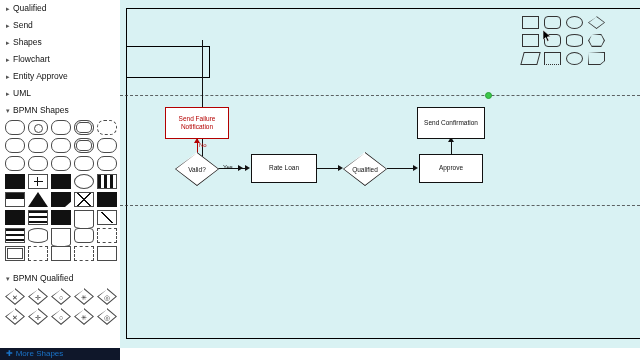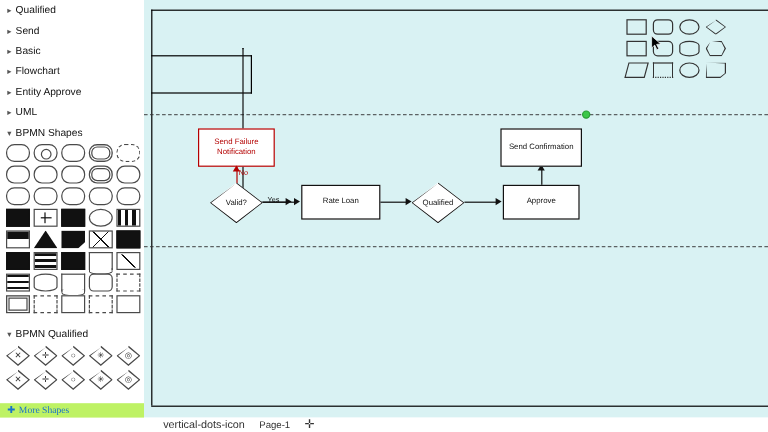--- a/index.html
+++ b/index.html
@@ -90,23 +90,23 @@
     background:#4a4a4a;
     clip-path:polygon(50% 0,100% 50%,50% 100%,0 50%,
                       50% 1.5px, 1.5px 50%, 50% calc(100% - 1.5px),
                       calc(100% - 1.5px) 50%, 50% 1.5px);
   }
   .gw .inner{
     position:absolute;left:50%;top:50%;transform:translate(-50%,-50%);
     font-size:7px;color:#333;line-height:1;
   }
   #more-shapes{
-    position:absolute;left:0;bottom:12px;width:120px;height:12px;
+    position:absolute;left:0;bottom:0;width:120px;height:12px;
     color:#1a73c8;font-size:8px;line-height:12px;padding-left:6px;
-    box-sizing:border-box;background:#bef264;font-family:Liberation Serif, serif;
+    box-sizing:border-box;background:#0f172a;
   }
   #more-shapes .plusglyph{color:#1a73c8;margin-right:3px;}
 
   
   #canvas{
     position:absolute;left:120px;top:0;width:520px;height:348px;
     background:#d9f2f3;overflow:hidden;
   }
   .pool-line{position:absolute;background:#000;}
   .lane-dashed{
@@ -205,21 +205,21 @@
 
   <div id="sidebar">
 
     <div class="sect">
       <span class="tri">▸</span><span>Qualified</span>
     </div>
     <div class="sect">
       <span class="tri">▸</span><span>Send</span>
     </div>
     <div class="sect">
-      <span class="tri">▸</span><span>Basic</span>
+      <span class="tri">▸</span><span>Shapes</span>
     </div>
     <div class="sect">
       <span class="tri">▸</span><span>Flowchart</span>
     </div>
     <div class="sect">
       <span class="tri">▸</span><span>Entity Approve</span>
     </div>
     <div class="sect">
       <span class="tri">▸</span><span>UML</span>
     </div>
@@ -428,19 +428,14 @@
         <div class="ts note"></div>
       </div>
       <div id="tray-cursor" style="left:21px;top:14px;">
         <svg width="9" height="12" viewBox="0 0 9 12">
           <polygon points="0,0 0,10 2.6,7.6 4.4,11.4 6,10.6 4.2,7 7.6,6.6" fill="#000" stroke="#fff" stroke-width="0.6"></polygon>
         </svg>
       </div>
     </div>
   </div>
 
-  <div id="bottombar">
-    <span class="bb" style="font-size:9px;letter-spacing:0;">vertical-dots-icon</span>
-    <span class="bb">Page-1</span>
-    <span class="bb" style="font-size:10px;">✛</span>
-  </div>
 
 </div>
 
 </body></html>

